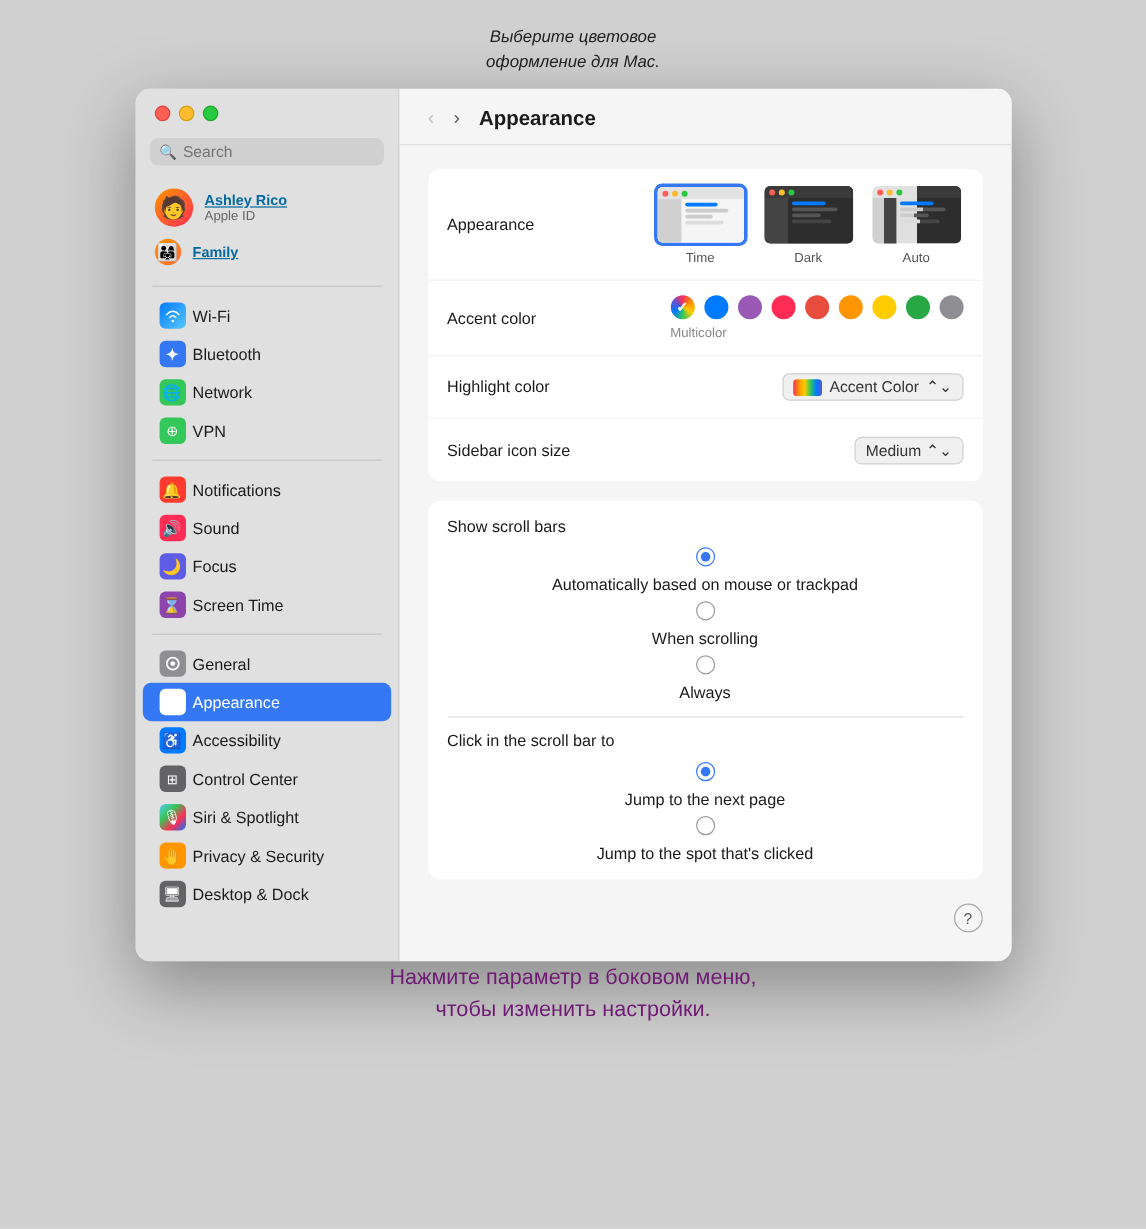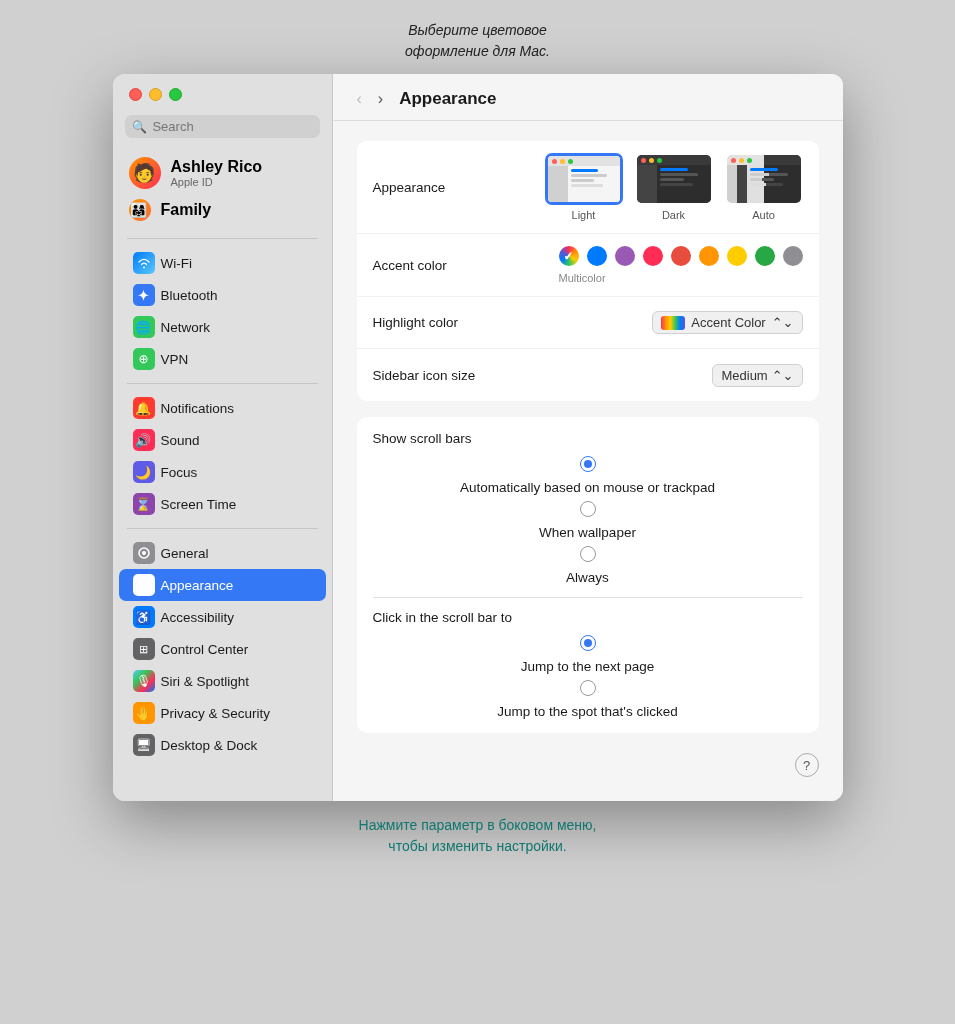--- a/index.html
+++ b/index.html
@@ -153,21 +153,21 @@
       height: 32px;
       border-radius: 50%;
       background: linear-gradient(135deg, #ff9500, #ff2d55);
       display: flex;
       align-items: center;
       justify-content: center;
       font-size: 18px;
       overflow: hidden;
     }
     .user-info { display: flex; flex-direction: column; }
-    .user-name { font-size: 16px; font-weight: 600; color: #000000; }
+    .user-name { font-size: 12px; font-weight: 600; color: #0369a1; text-decoration: underline; }
     .user-subtitle { font-size: 11px; color: #666; }
 
     .family-item {
       display: flex;
       align-items: center;
       gap: 10px;
       padding: 5px 10px;
       cursor: pointer;
       border-radius: 7px;
     }
@@ -505,23 +505,22 @@
       display: flex;
       align-items: center;
       justify-content: center;
       cursor: pointer;
       font-size: 13px;
       color: #555;
     }
 
     .tooltip-bottom {
       text-align: center;
-      font-size: 14px;
-      color: #0f766e;
-      margin-top: 14px;
+      font-size: 18px;
+      color: #701a75;
       line-height: 1.5;
     }
   </style>
 </head>
 <body>
 
 <div class="tooltip-top">
   <span>Выберите цветовое<br>оформление для Mac.</span>
 </div>
 
@@ -707,21 +706,21 @@
                     <div class="thumb-sidebar" style="background:#d0d0d0;"></div>
                     <div class="thumb-main-light">
                       <div class="thumb-line thumb-accent"></div>
                       <div class="thumb-line" style="width:80%;"></div>
                       <div class="thumb-line" style="width:50%;"></div>
                       <div class="thumb-line" style="width:70%;background:#ddd;"></div>
                     </div>
                   </div>
                 </div>
               </div>
-              <span class="appearance-thumb-label">Light</span>
+              <span class="appearance-thumb-label">Time</span>
             </div>
 
             <div class="appearance-option">
               <div class="appearance-thumb">
                 <div class="thumb-dark" style="height:100%;">
                   <div class="thumb-bar">
                     <div class="thumb-dot" style="background:#ff5f57;"></div>
                     <div class="thumb-dot" style="background:#febc2e;"></div>
                     <div class="thumb-dot" style="background:#28c840;"></div>
                   </div>
@@ -805,21 +804,21 @@
 
       <div class="scroll-section">
         <div class="scroll-section-label">Show scroll bars</div>
         <div class="radio-group">
           <label class="radio-item">
             <div class="radio-btn checked"></div>
             <span>Automatically based on mouse or trackpad</span>
           </label>
           <label class="radio-item">
             <div class="radio-btn"></div>
-            <span>When wallpaper</span>
+            <span>When scrolling</span>
           </label>
           <label class="radio-item">
             <div class="radio-btn"></div>
             <span>Always</span>
           </label>
         </div>
 
         <div class="section-divider"></div>
 
         <div class="scroll-section-label">Click in the scroll bar to</div>

